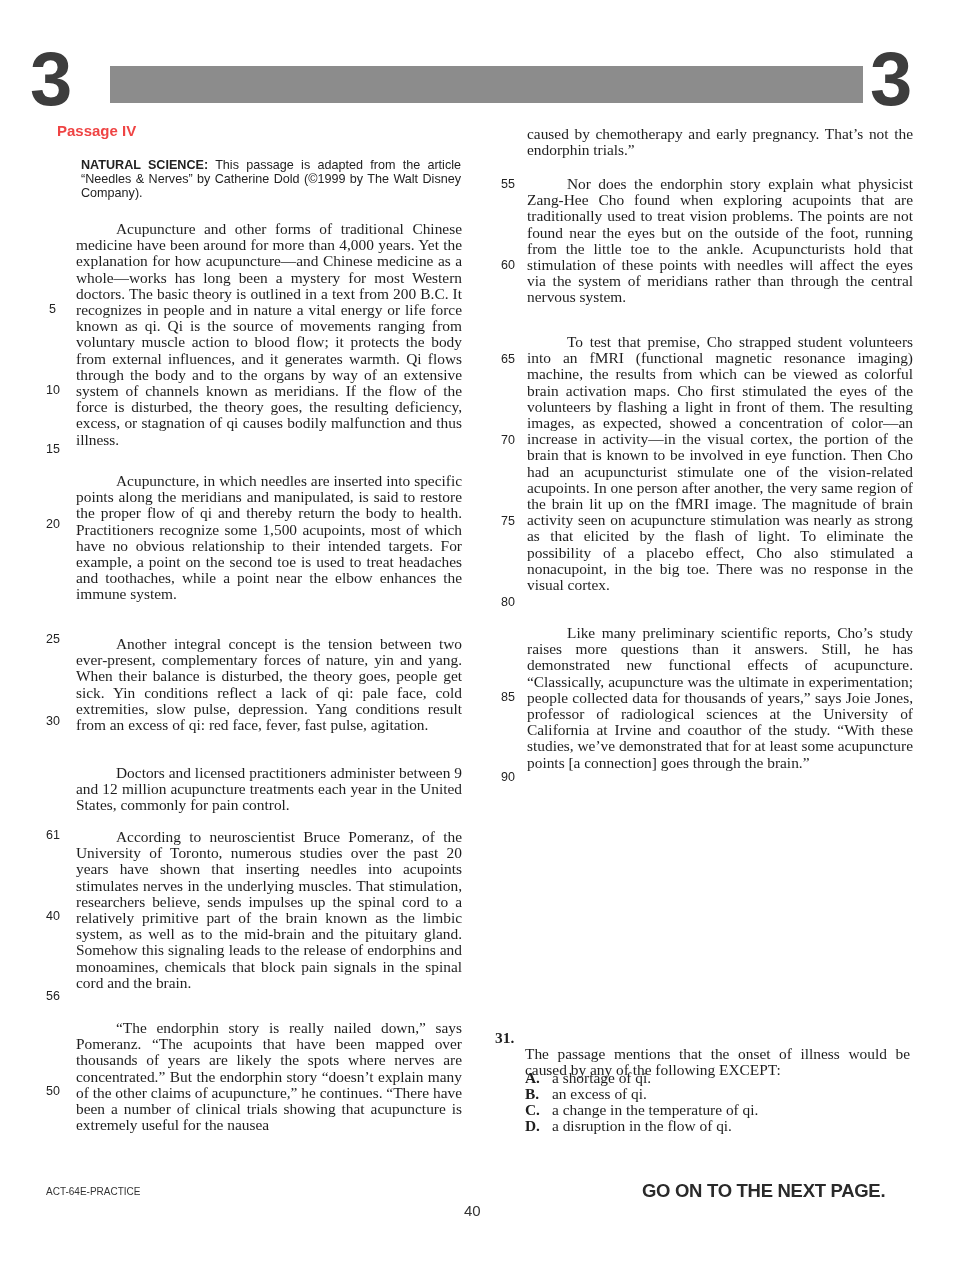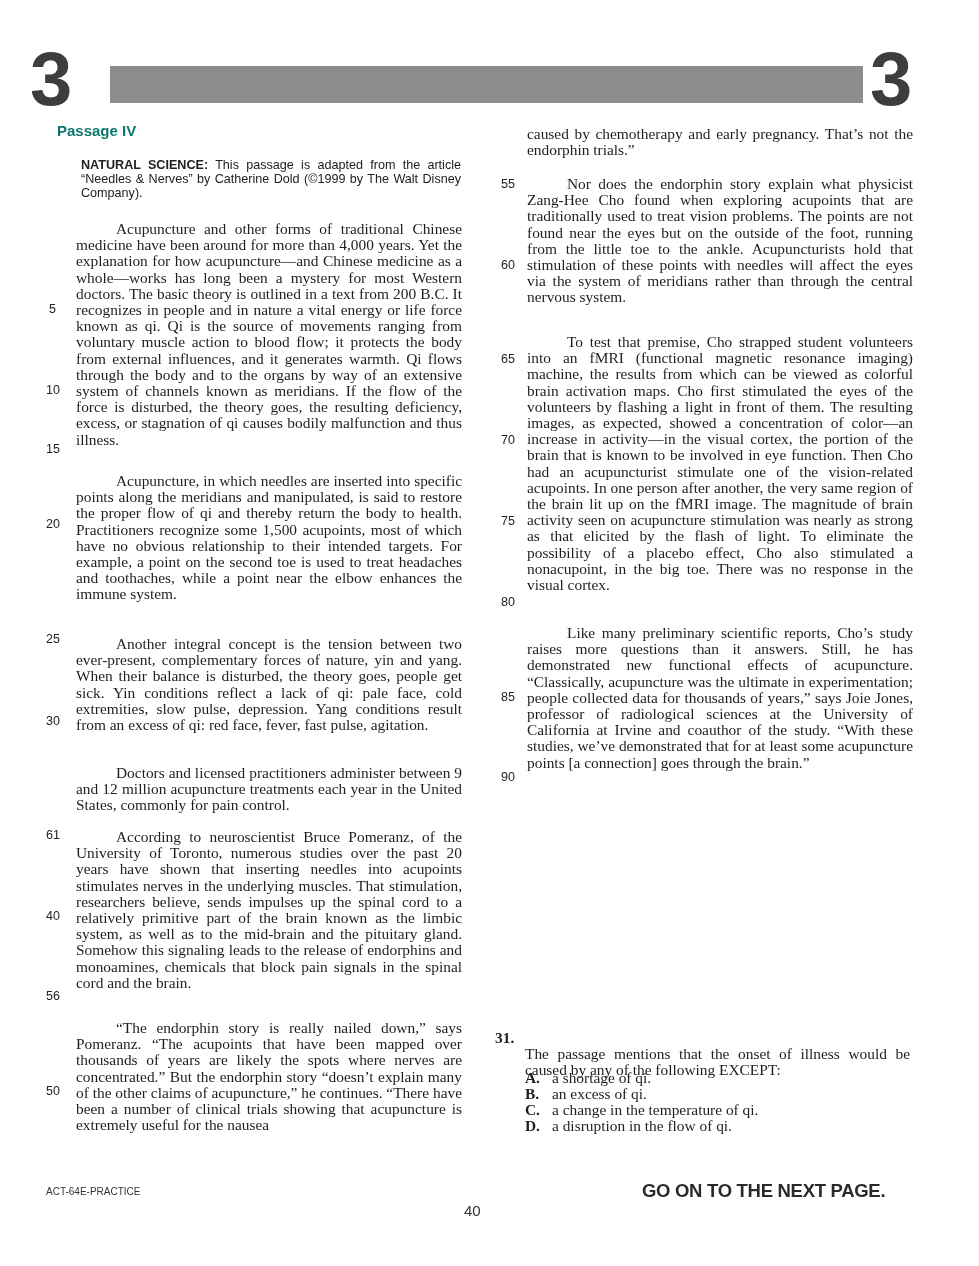--- a/index.html
+++ b/index.html
@@ -16,21 +16,21 @@
   .sec-num.right { left: 870px; }
   .header-bar {
     position: absolute; left: 110px; top: 66px; width: 753px; height: 37px;
     background: #8c8c8c;
   }
   .col { position: absolute; font-family: "Liberation Serif", serif; font-size: 15.4px; line-height: 16.2px; }
   .col.left { left: 76px; top: 122px; width: 386px; }
   .col.right { left: 527px; top: 126px; width: 386px; }
   .passage-title {
     position: absolute; left: 57px; top: 122px; font-family: "Liberation Sans", sans-serif;
-    font-weight: bold; font-size: 15px; color: #0f766e;
+    font-weight: bold; font-size: 15px; color: #ef4444;
   }
   .intro {
     position: absolute; left: 81px; top: 158px; width: 380px;
     font-family: "Liberation Sans", sans-serif; font-size: 12.6px; line-height: 14.2px;
     text-align: justify; color: #222;
   }
   .intro b { font-weight: bold; }
   .para { position: absolute; text-align: justify; text-align-last: left; }
   .para .ind { display: inline-block; width: 40px; }
   .line-num {

